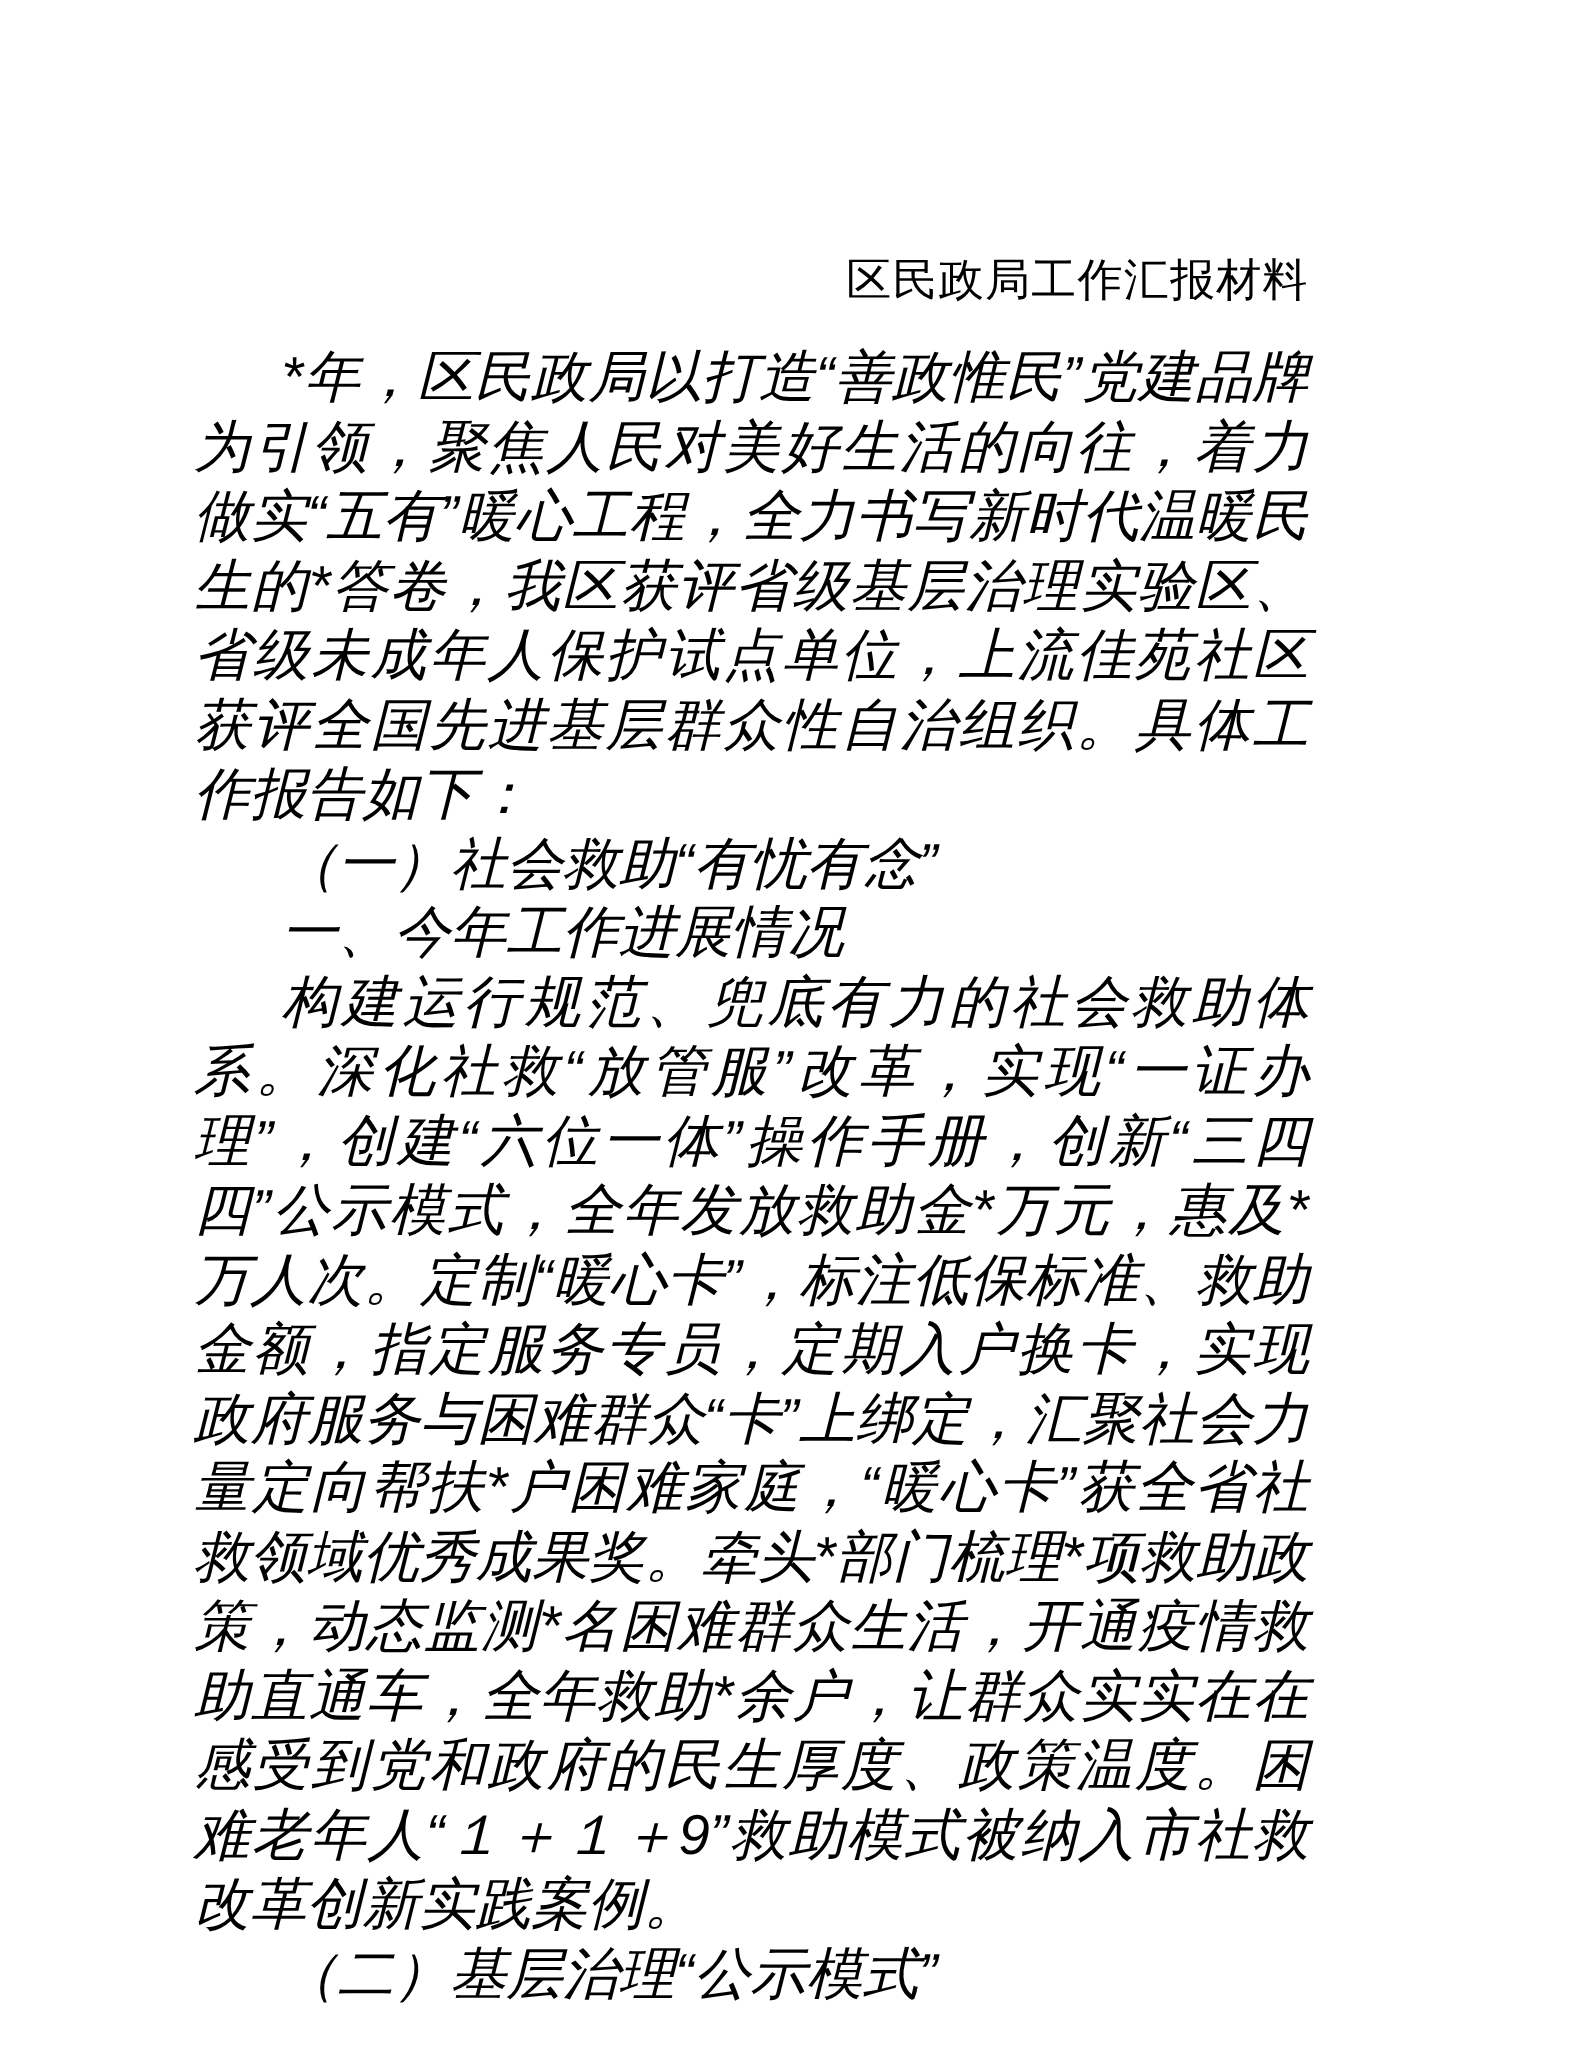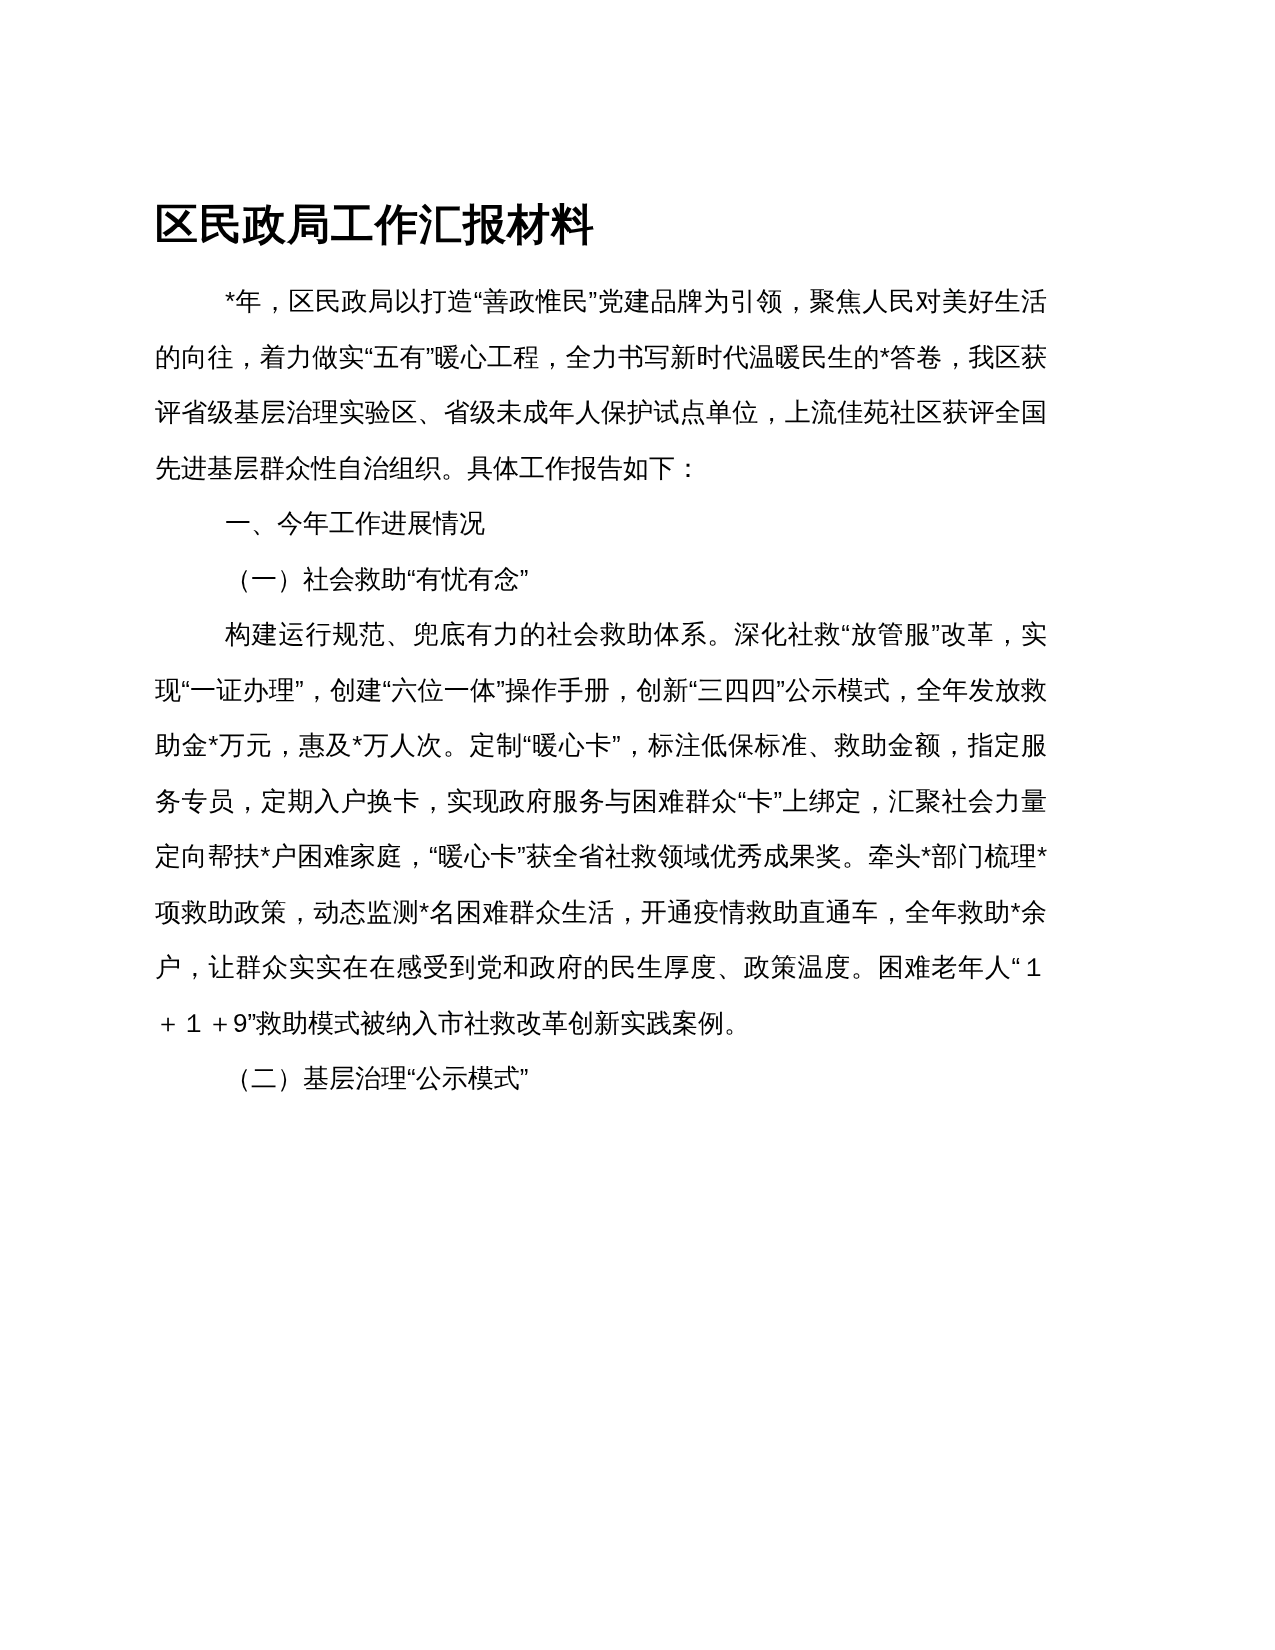--- a/index.html
+++ b/index.html
@@ -19,56 +19,57 @@
     overflow: hidden;
     box-sizing: border-box;
   }
   .content {
     position: absolute;
     left: 155px;
     top: 196px;
     width: 892px;
   }
   .doc-title {
-    font-size: 43px;
-    font-weight: bold;
-    text-align: left;
+    font-size: 36px;
+    font-weight: normal;
+    text-align: right;
     line-height: 56px;
     letter-spacing: 1px;
     margin: 0 0 22px 0;
     white-space: nowrap;
   }
   .para {
-    font-size: 26px;
+    font-size: 45px;
     line-height: 55.5px;
     text-align: justify;
     text-justify: inter-ideograph;
     margin: 0;
     letter-spacing: 0px;
     word-break: break-all;
+    font-style: italic;
   }
   .para.indent {
     text-indent: 70px;
   }
   .para.heading {
     text-indent: 70px;
   }
 </style>
 </head>
 <body>
 
 <div class="page">
   <div class="content">
 
     <h1 class="doc-title">区民政局工作汇报材料</h1>
 
     <p class="para indent">*年，区民政局以打造“善政惟民”党建品牌为引领，聚焦人民对美好生活的向往，着力做实“五有”暖心工程，全力书写新时代温暖民生的*答卷，我区获评省级基层治理实验区、省级未成年人保护试点单位，上流佳苑社区获评全国先进基层群众性自治组织。具体工作报告如下：</p>
 
+    <p class="para heading">（一）社会救助“有忧有念”</p>
+
     <p class="para heading">一、今年工作进展情况</p>
-
-    <p class="para heading">（一）社会救助“有忧有念”</p>
 
     <p class="para indent">构建运行规范、兜底有力的社会救助体系。深化社救“放管服”改革，实现“一证办理”，创建“六位一体”操作手册，创新“三四四”公示模式，全年发放救助金*万元，惠及*万人次。定制“暖心卡”，标注低保标准、救助金额，指定服务专员，定期入户换卡，实现政府服务与困难群众“卡”上绑定，汇聚社会力量定向帮扶*户困难家庭，“暖心卡”获全省社救领域优秀成果奖。牵头*部门梳理*项救助政策，动态监测*名困难群众生活，开通疫情救助直通车，全年救助*余户，让群众实实在在感受到党和政府的民生厚度、政策温度。困难老年人“１＋１＋9”救助模式被纳入市社救改革创新实践案例。</p>
 
     <p class="para heading">（二）基层治理“公示模式”</p>
 
   </div>
 </div>
 
 </body></html>

